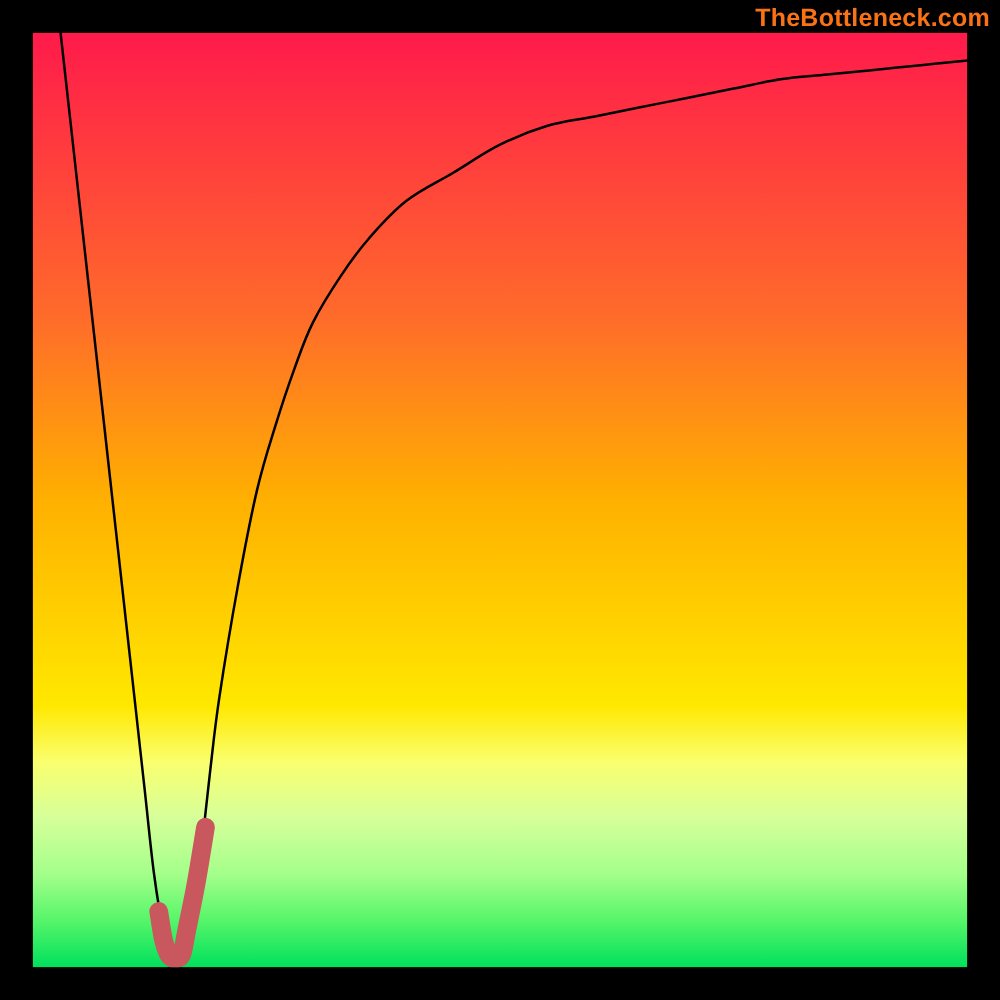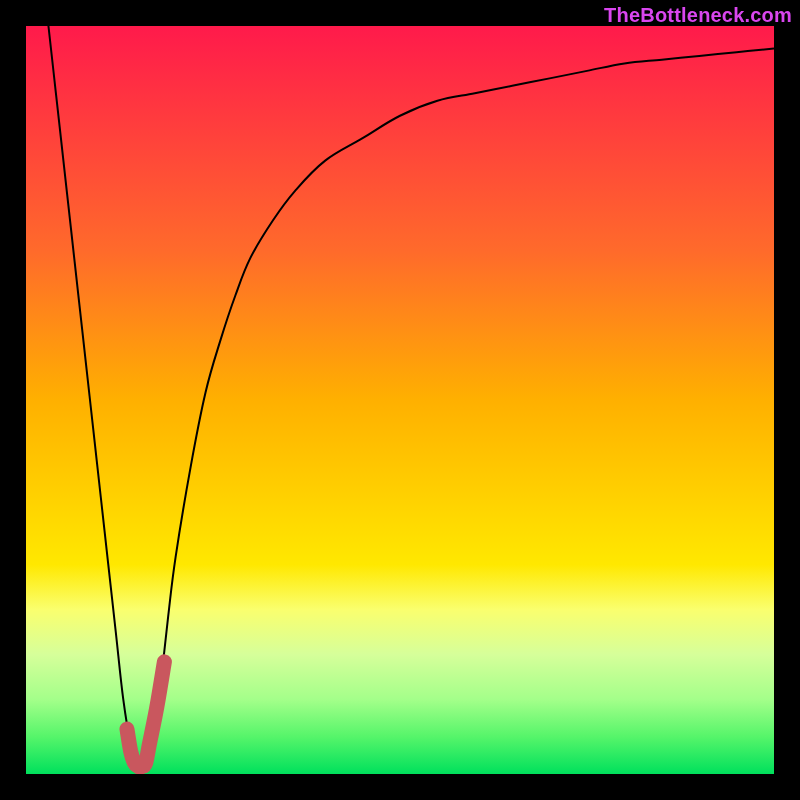--- a/index.html
+++ b/index.html
@@ -22,21 +22,21 @@
     left: 26px;
     top: 26px;
     width: 748px;
     height: 748px;
     overflow: hidden;
   }
   .attribution {
     position: absolute;
     top: 4px;
     right: 8px;
-    color: #d946ef;
+    color: #f97316;
     font-size: 20px;
     font-weight: 600;
     letter-spacing: 0.2px;
     z-index: 10;
   }
   svg.curve-layer {
     position: absolute;
     left: 0;
     top: 0;
     width: 100%;

